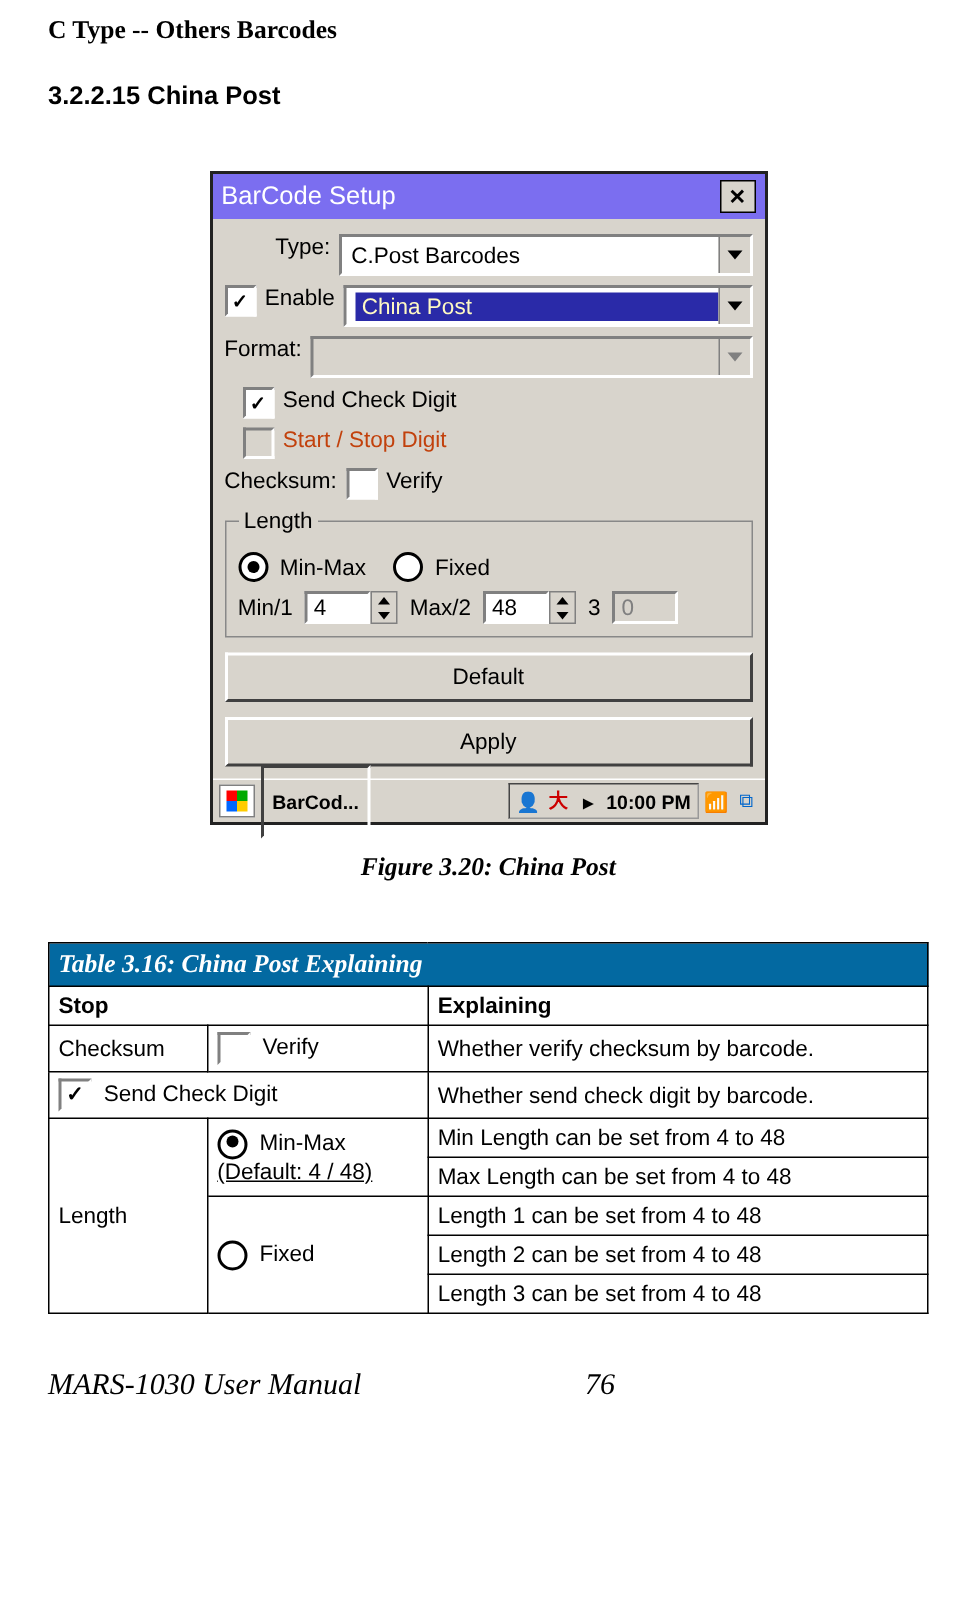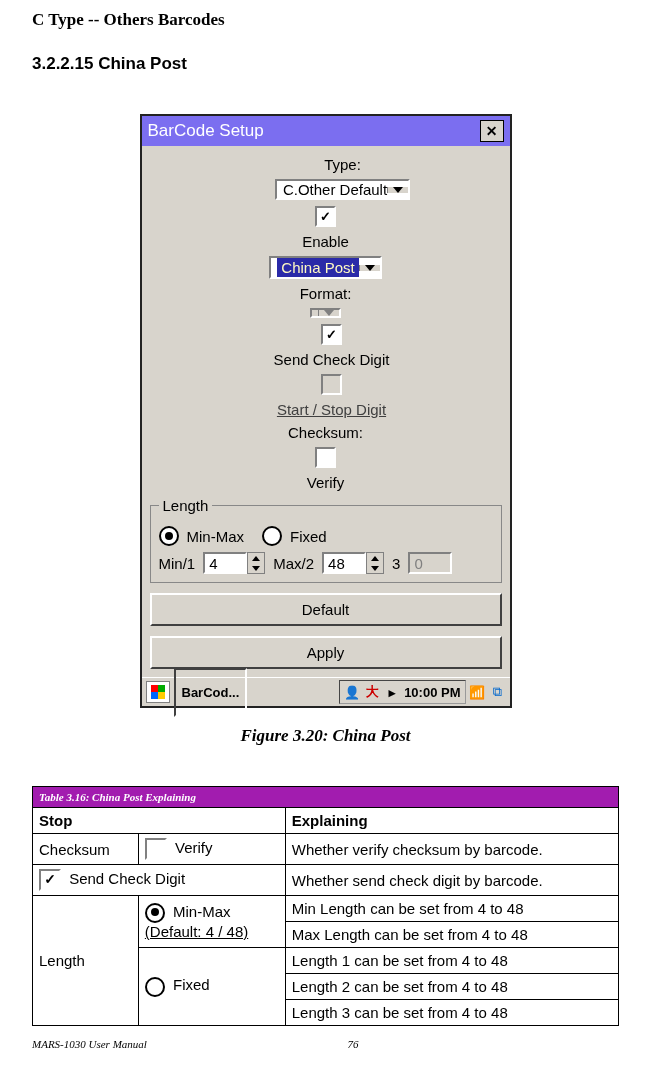--- a/index.html
+++ b/index.html
@@ -65,28 +65,26 @@
     background: var(--win-gray-bg);
     border: 1px solid #000;
     display: flex; align-items: center; justify-content: center;
     font-weight: bold; font-size: 14px; color: #000;
   }
   .client {
     padding: 4px 8px 8px 8px;
   }
   .row {
     display: flex;
-    align-items: center;
     margin: 6px 0;
     gap: 6px;
-    flex-direction: column;
   }
   .row-indent { margin-left: 34px; }
   .lbl { white-space: nowrap; }
-  .lbl.disabled { color: #404040; text-decoration: underline; }
+  .lbl.disabled { color: #c2410c; }
   .combo {
     flex: 1;
     display: flex;
     align-items: center;
     background: #fff;
     border: 2px solid;
     border-color: var(--win-border-dark) var(--win-border-light) var(--win-border-light) var(--win-border-dark);
     height: 24px;
     padding-left: 6px;
   }
@@ -235,25 +233,25 @@
     font-family: Arial, sans-serif;
     font-size: 15px;
   }
   table.doc td, table.doc th {
     border: 1px solid #000;
     padding: 4px 6px;
     text-align: left;
     vertical-align: middle;
   }
   table.doc .hdr {
-    background: #a21caf; color: #fff;
+    background: #0369a1; color: #fff;
     font-family: "Times New Roman", serif;
     font-style: italic;
     font-weight: bold;
-    font-size: 11px;
+    font-size: 17px;
   }
   table.doc .subhdr { font-weight: bold; }
   .inline-chk {
     display:inline-block; width:18px; height:18px;
     border: 2px solid;
     border-color: var(--win-border-dark) var(--win-border-light) var(--win-border-light) var(--win-border-dark);
     background:#fff;
     vertical-align:middle;
     margin-right:4px;
     text-align:center; line-height:16px; font-size:14px;
@@ -263,22 +261,22 @@
     display:inline-block; width:16px; height:16px;
     border: 2px solid #000; border-radius:50%; background:#fff;
     vertical-align:middle; margin-right:4px;
     text-align:center; line-height:12px;
   }
   .inline-radio.on::after { content:""; display:inline-block; width:8px; height:8px; background:#000; border-radius:50%; vertical-align:middle; }
 
   .footer {
     display: flex;
     font-style: italic;
-    font-size: 11px;
-    margin-top: 12px;
+    font-size: 20px;
+    margin-top: 36px;
   }
   .footer .book { flex: 0 0 auto; }
   .footer .pg { flex: 1; text-align: center; margin-left: -60px; }
 </style>
 </head>
 <body>
 
 <div class="heading1">C Type -- Others Barcodes</div>
 <div class="heading2">3.2.2.15 China Post</div>
 
@@ -287,21 +285,21 @@
     <div class="titlebar">
       <span class="title">BarCode Setup</span>
       <div class="close">
         <span>✕</span>
       </div>
     </div>
     <div class="client">
       <div class="row row-indent">
         <span class="lbl">Type:</span>
         <div class="combo">
-          <span class="combo-val">C.Other Default</span>
+          <span class="combo-val">C.Post Barcodes</span>
           <div class="dd">
               <div class="tri-down"></div>
             </div>
         </div>
       </div>
       <div class="row">
         <div class="chk checked"></div>
         <span class="lbl">Enable</span>
         <div class="combo">
           <span class="combo-val hilite">China Post</span>

